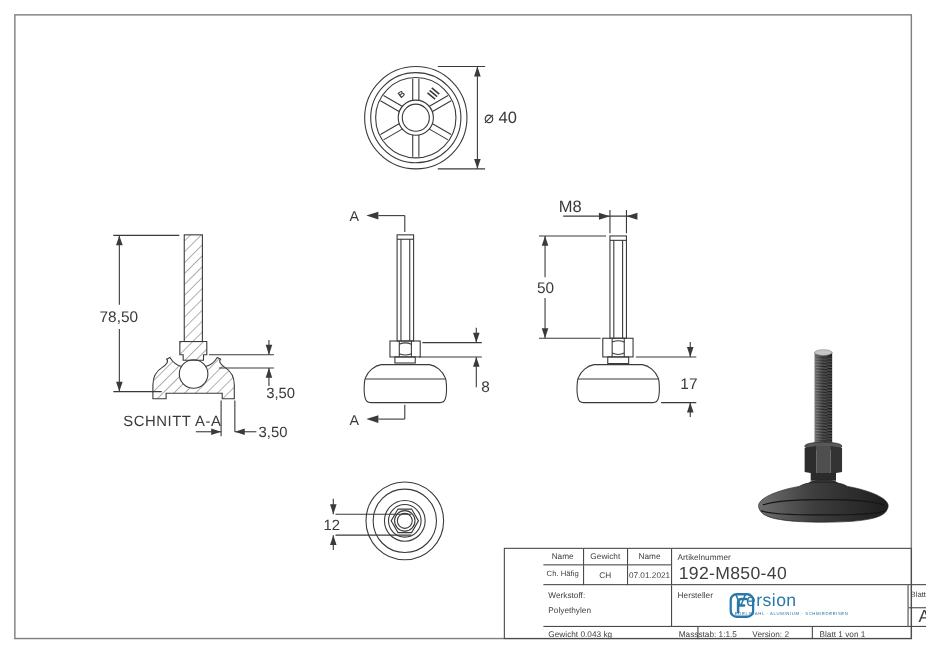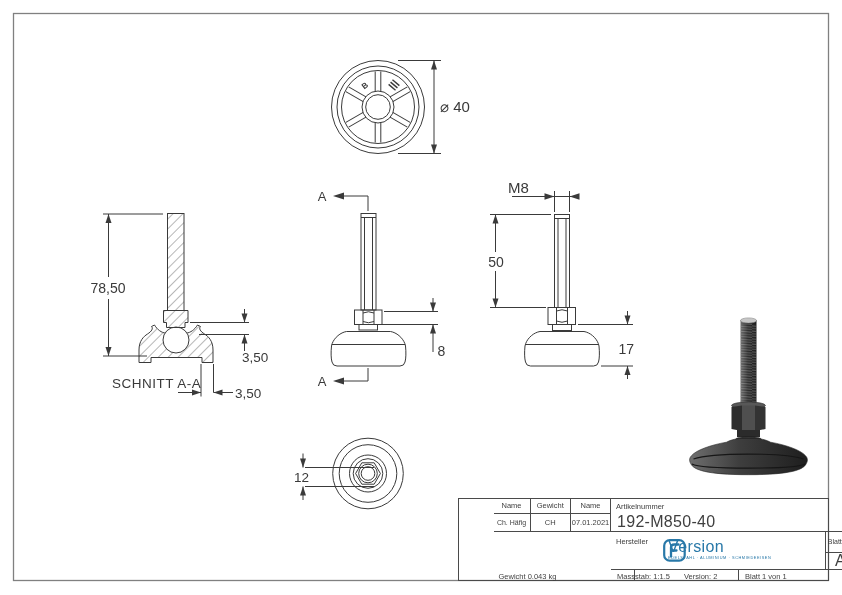--- a/index.html
+++ b/index.html
@@ -294,20 +294,26 @@
   <div class="tb-cell br bb" style="left:0;top:15.5px;width:37px;height:17.5px;font-size:7px;">Ch. Häfig</div>
   <div class="tb-cell br bb" style="left:37px;top:15.5px;width:40.5px;height:17.5px;">CH</div>
   <div class="tb-cell br bb" style="left:77.5px;top:15.5px;width:40px;height:17.5px;">07.01.2021</div>
 
   <div class="tb-cell bb" style="left:117.5px;top:0;width:252.5px;height:33px;">
     <span class="art-lab">Artikelnummer</span>
     <span class="surf">Oberfläche: Roh</span>
     <span class="art-num">192-M850-40</span>
   </div>
 
+  <div class="tb-cell l br bb" style="left:0;top:33px;width:117.5px;height:38px;">
+    <div class="stack">
+      <div>Werkstoff:</div>
+      <div>Polyethylen</div>
+    </div>
+  </div>
 
   <div class="tb-cell l br bb" style="left:117.5px;top:33px;width:215px;height:38px;">
     <div class="stack">Hersteller</div>
     <div class="logo">
       <svg width="23" height="24" viewBox="0 0 23 24">
         <rect x="1.2" y="1.2" width="20.5" height="20.5" rx="5.5" fill="none" stroke="#2878a8" stroke-width="2.2"></rect>
         <path d="M8,17.5 V8.5 Q8,5.5 11.2,5.5 H15.5 M8,11.5 H13.5" fill="none" stroke="#2878a8" stroke-width="2.3" stroke-linecap="round"></path>
       </svg>
       <div class="logo-txt">
         <div class="logo-name" style="color:#2878a8;">Version</div>

